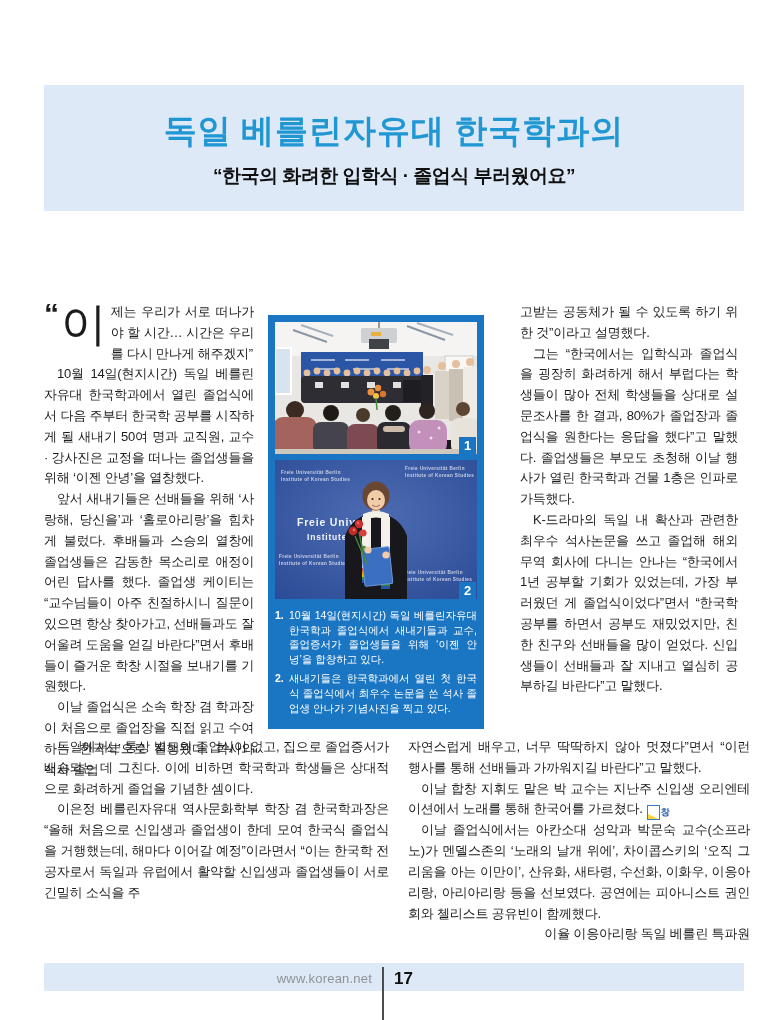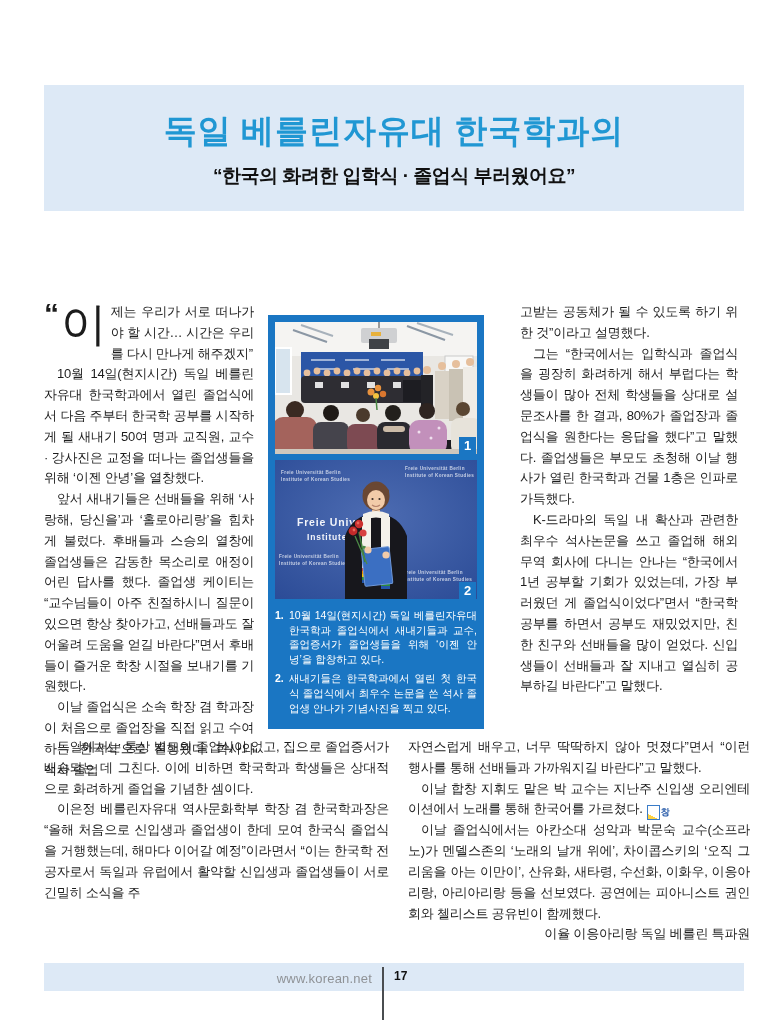--- a/index.html
+++ b/index.html
@@ -47,21 +47,21 @@
   .cap-text { flex:1; text-align:justify; }
 
   .overlay-num { position:absolute; width:17px; height:17px; color:#fff; font-weight:bold;
                  font-size:13px; line-height:17px; text-align:center; background:#1a76c3; }
 
   
   .footer-bar { position:absolute; left:44px; top:963px; width:700px; height:28px; background:#dde9f6; }
   .footer-site { position:absolute; left:212px; top:971px; width:160px; text-align:right;
                  font-size:13px; color:#8f9296; letter-spacing:0.2px; }
   .footer-rule { position:absolute; left:382px; top:967px; width:2px; height:53px; background:#4a4d50; }
-  .footer-page { position:absolute; left:394px; top:969px; font-size:12px; font-weight:bold; color:#111; }
+  .footer-page { position:absolute; left:394px; top:969px; font-size:17px; font-weight:bold; color:#111; }
 
   svg text { font-family:"Liberation Sans", sans-serif; }
 </style>
 </head>
 <body>
 
 <div id="page">
 
   <div class="header-box">
     <div class="headline-wrap">

